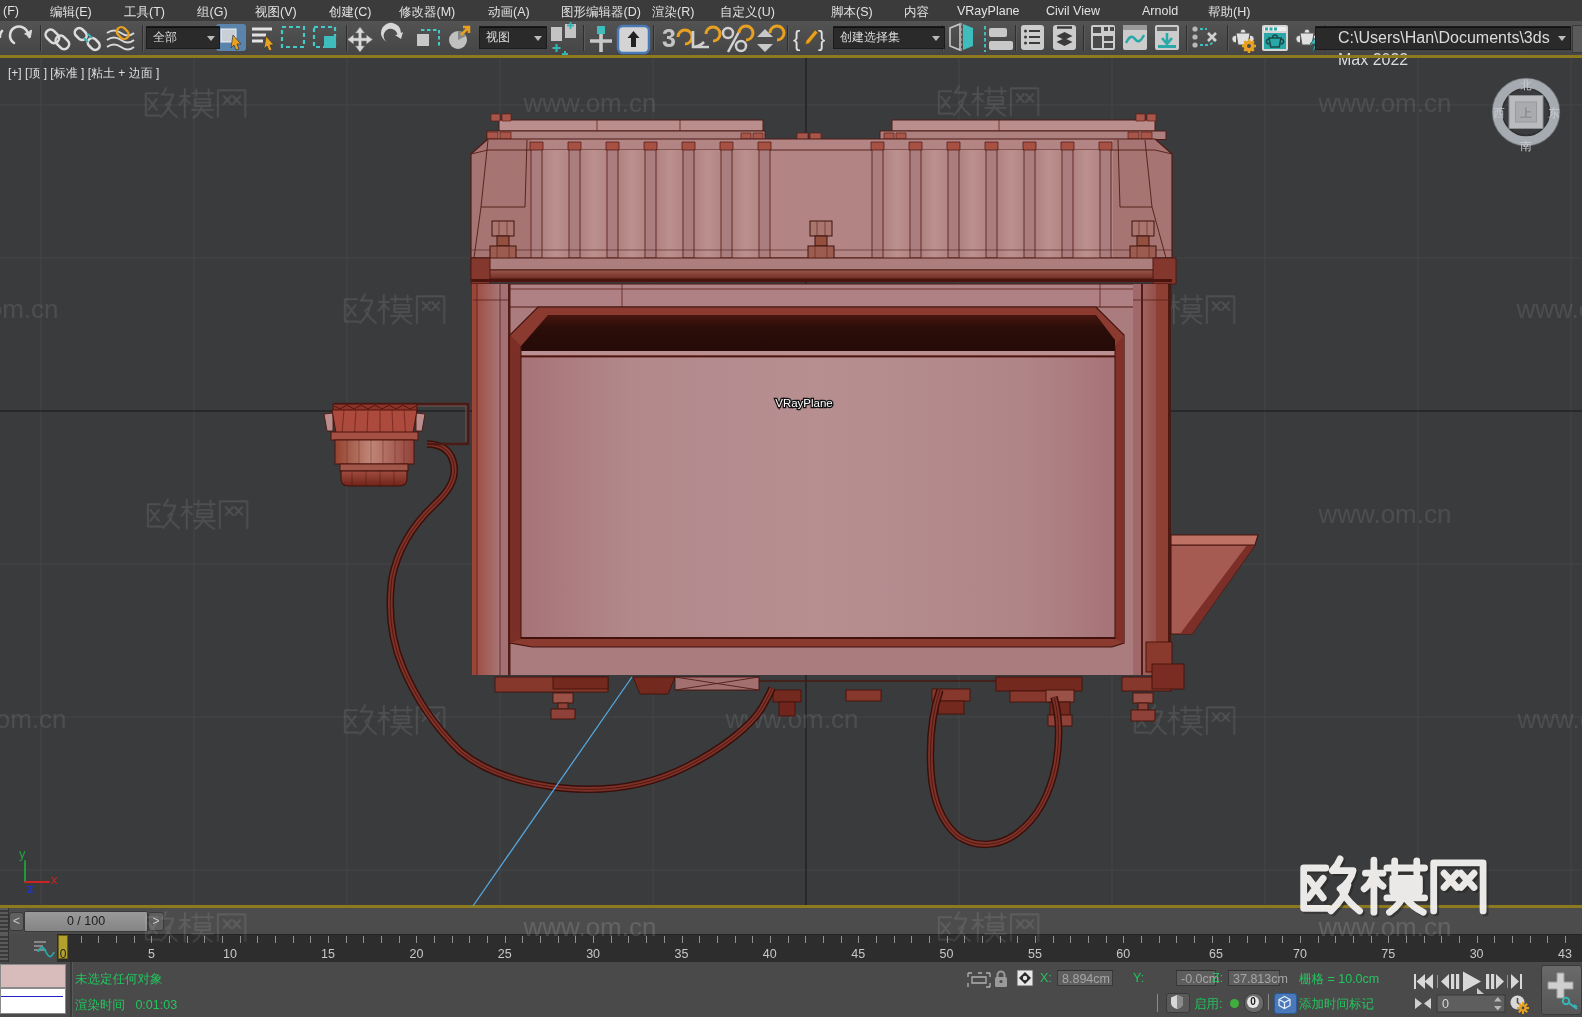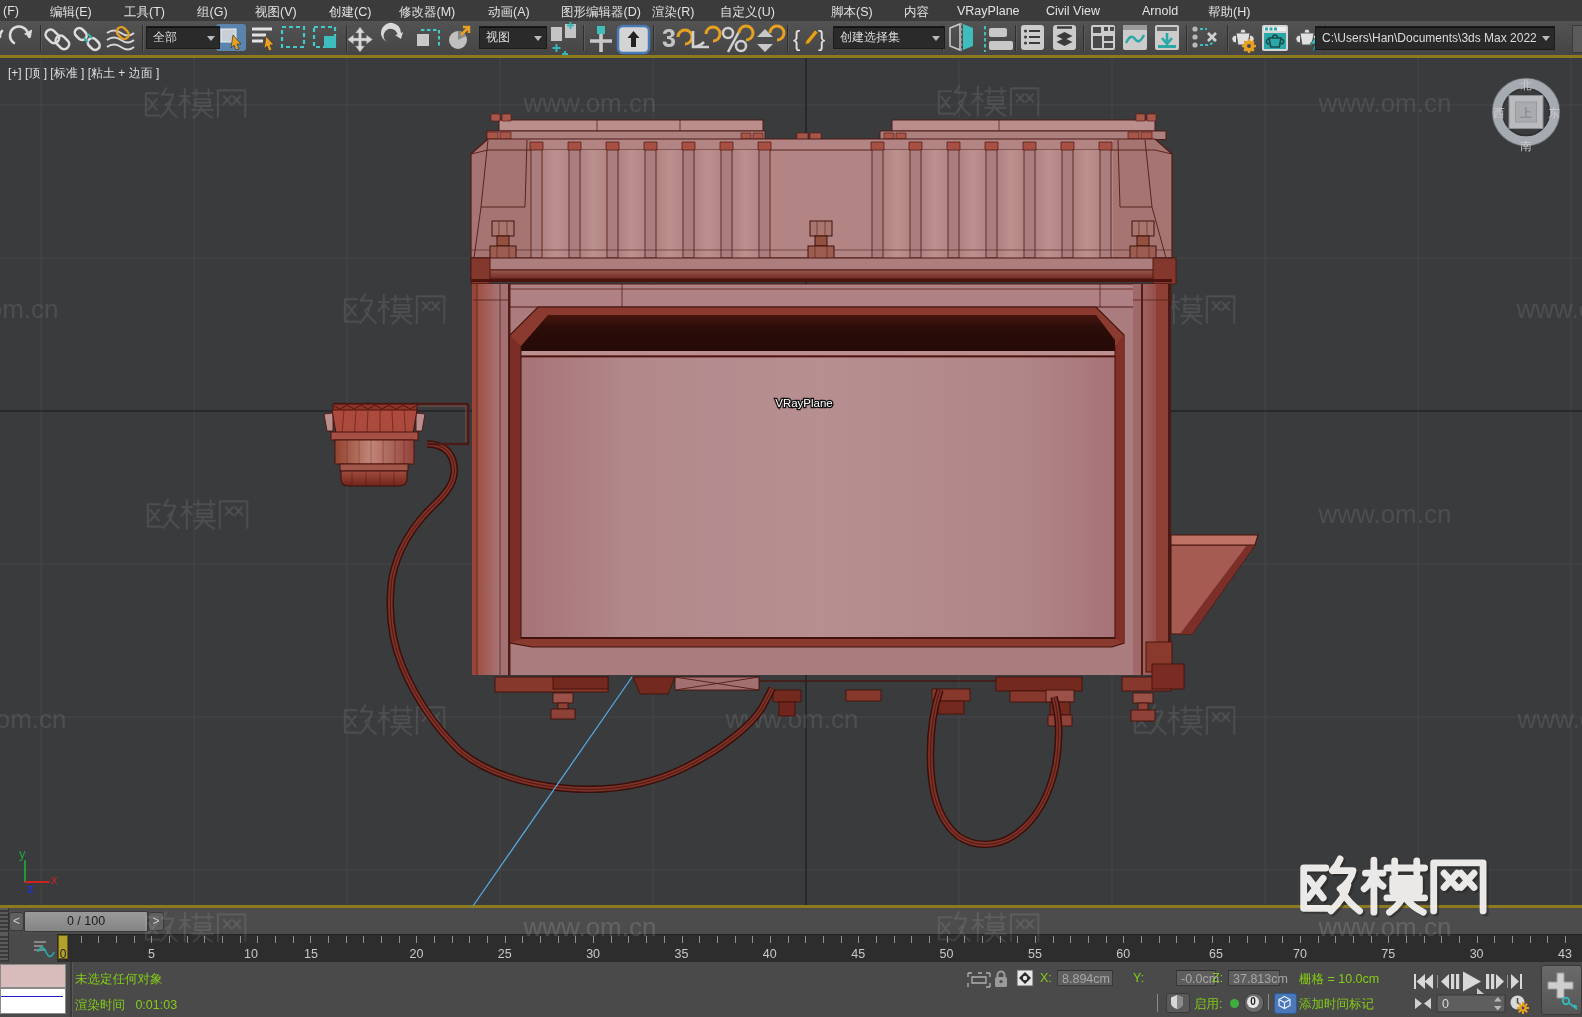--- a/index.html
+++ b/index.html
@@ -13,21 +13,21 @@
 #vpborder-b{position:absolute;left:0;top:905px;width:1582px;height:3px;background:#8d7a1f;}
 #vplabel{position:absolute;left:8px;top:65px;color:#dfdfdf;font-size:12px;}
 #timeslider{position:absolute;left:0;top:908px;width:1582px;height:26px;background:#4c4c4c;}
 #ruler{position:absolute;left:0;top:934px;width:1582px;height:28px;background:#4a4a4a;}
 #rulerdark{position:absolute;left:57px;top:0;width:1525px;height:28px;background:#2d2d2d;border-top:1px solid #242424;}
 .tick{position:absolute;top:1px;width:1px;height:7px;background:#909090;}
 .rnum{position:absolute;top:12px;color:#c8c8c8;font-size:12.5px;transform:translateX(-50%);}
 #statusbar{position:absolute;left:0;top:962px;width:1582px;height:55px;background:#4a4a4a;color:#e0e0e0;font-size:12.5px;}
 .fld{position:absolute;height:16px;background:#5e5e5e;border:1px solid #393939;border-top-color:#2f2f2f;color:#a6a6a6;font-size:12.5px;line-height:16px;padding-left:4px;box-sizing:border-box;}
 .btn{position:absolute;background:#585858;border:1px solid #3a3a3a;border-radius:3px;}
-.wtxt{position:absolute;color:#84cc16;white-space:pre;}
+.wtxt{position:absolute;color:#22c55e;white-space:pre;}
 </style></head><body>
 <div id="root">
 <div id="menubar">
 <span style="left:3px">(F)</span>
       <span style="left:50px">编辑(E)</span>
       <span style="left:124px">工具(T)</span>
       <span style="left:197px">组(G)</span>
       <span style="left:255px">视图(V)</span>
       <span style="left:329px">创建(C)</span>
       <span style="left:399px">修改器(M)</span>
@@ -224,21 +224,21 @@
       <div class="sep" style="left:787px"></div>
       <div class="sep" style="left:942px"></div>
       <div class="sep" style="left:1015px"></div>
       <div class="sep" style="left:1083px"></div>
       <div class="sep" style="left:1186px"></div>
       <div class="sep" style="left:1227px"></div>
       <div class="sep" style="left:1325px"></div>
 <div class="dd" style="left:146px;top:5px;width:66px;height:21px;line-height:21px;padding-left:6px">全部<span class="arr"></span></div>
 <div class="dd" style="left:479px;top:5px;width:60px;height:21px;line-height:21px;padding-left:6px">视图<span class="arr"></span></div>
 <div class="dd" style="left:833px;top:5px;width:104px;height:21px;line-height:21px;padding-left:6px">创建选择集<span class="arr"></span></div>
-<div class="dd" style="left:1315px;top:5px;width:232px;height:22px;line-height:22px;padding-left:6px;font-size:12px">C:\Users\Han\Documents\3ds Max 2022<span class="arr"></span></div>
+<div class="dd" style="left:1315px;top:5px;width:232px;height:22px;line-height:22px;padding-left:22px;font-size:16px">C:\Users\Han\Documents\3ds Max 2022<span class="arr"></span></div>
 <div style="position:absolute;left:1572px;top:4px;width:10px;height:26px;background:#5a5a5a;border:1px solid #3a3a3a"></div>
 </div>
 <div id="vpborder-t"></div>
     <div id="vpborder-b"></div>
 <svg id="vp" width="1582" height="1017" viewBox="0 0 1582 1017" style="position:absolute;left:0;top:0">
 <defs>
 <symbol id="wm" viewBox="0 0 300 100">
 <g fill="none" stroke="currentColor" stroke-linecap="round" stroke-linejoin="round">
 <path d="M8,20 H42 M8,20 V82 M8,82 H46 M15,36 L38,66 M38,36 L15,66"></path>
 <path d="M64,6 Q60,16 52,24 M54,24 H84 Q80,42 64,52 M76,46 Q72,64 50,86 M68,58 Q78,74 94,86"></path>
@@ -632,22 +632,22 @@
 <div class="tick" style="left:1401.9px"></div>
 <div class="tick" style="left:1419.6px"></div>
 <div class="tick" style="left:1437.3px"></div>
 <div class="tick" style="left:1454.9px"></div>
 <div class="tick" style="left:1472.6px"></div>
 <div class="tick" style="left:1490.3px"></div>
 <div class="tick" style="left:1508.0px"></div>
 
 <div class="rnum" style="left:6.0px">0</div>
 <div class="rnum" style="left:94.4px">5</div>
-<div class="rnum" style="left:194px">10</div>
-<div class="rnum" style="left:254px">15</div>
+<div class="rnum" style="left:173px">10</div>
+<div class="rnum" style="left:271px">15</div>
 <div class="rnum" style="left:359.4px">20</div>
 <div class="rnum" style="left:447.8px">25</div>
 <div class="rnum" style="left:536.1px">30</div>
 <div class="rnum" style="left:624.5px">35</div>
 <div class="rnum" style="left:712.8px">40</div>
 <div class="rnum" style="left:801.2px">45</div>
 <div class="rnum" style="left:889.5px">50</div>
 <div class="rnum" style="left:977.9px">55</div>
 <div class="rnum" style="left:1066.2px">60</div>
 <div class="rnum" style="left:1159px">65</div>

